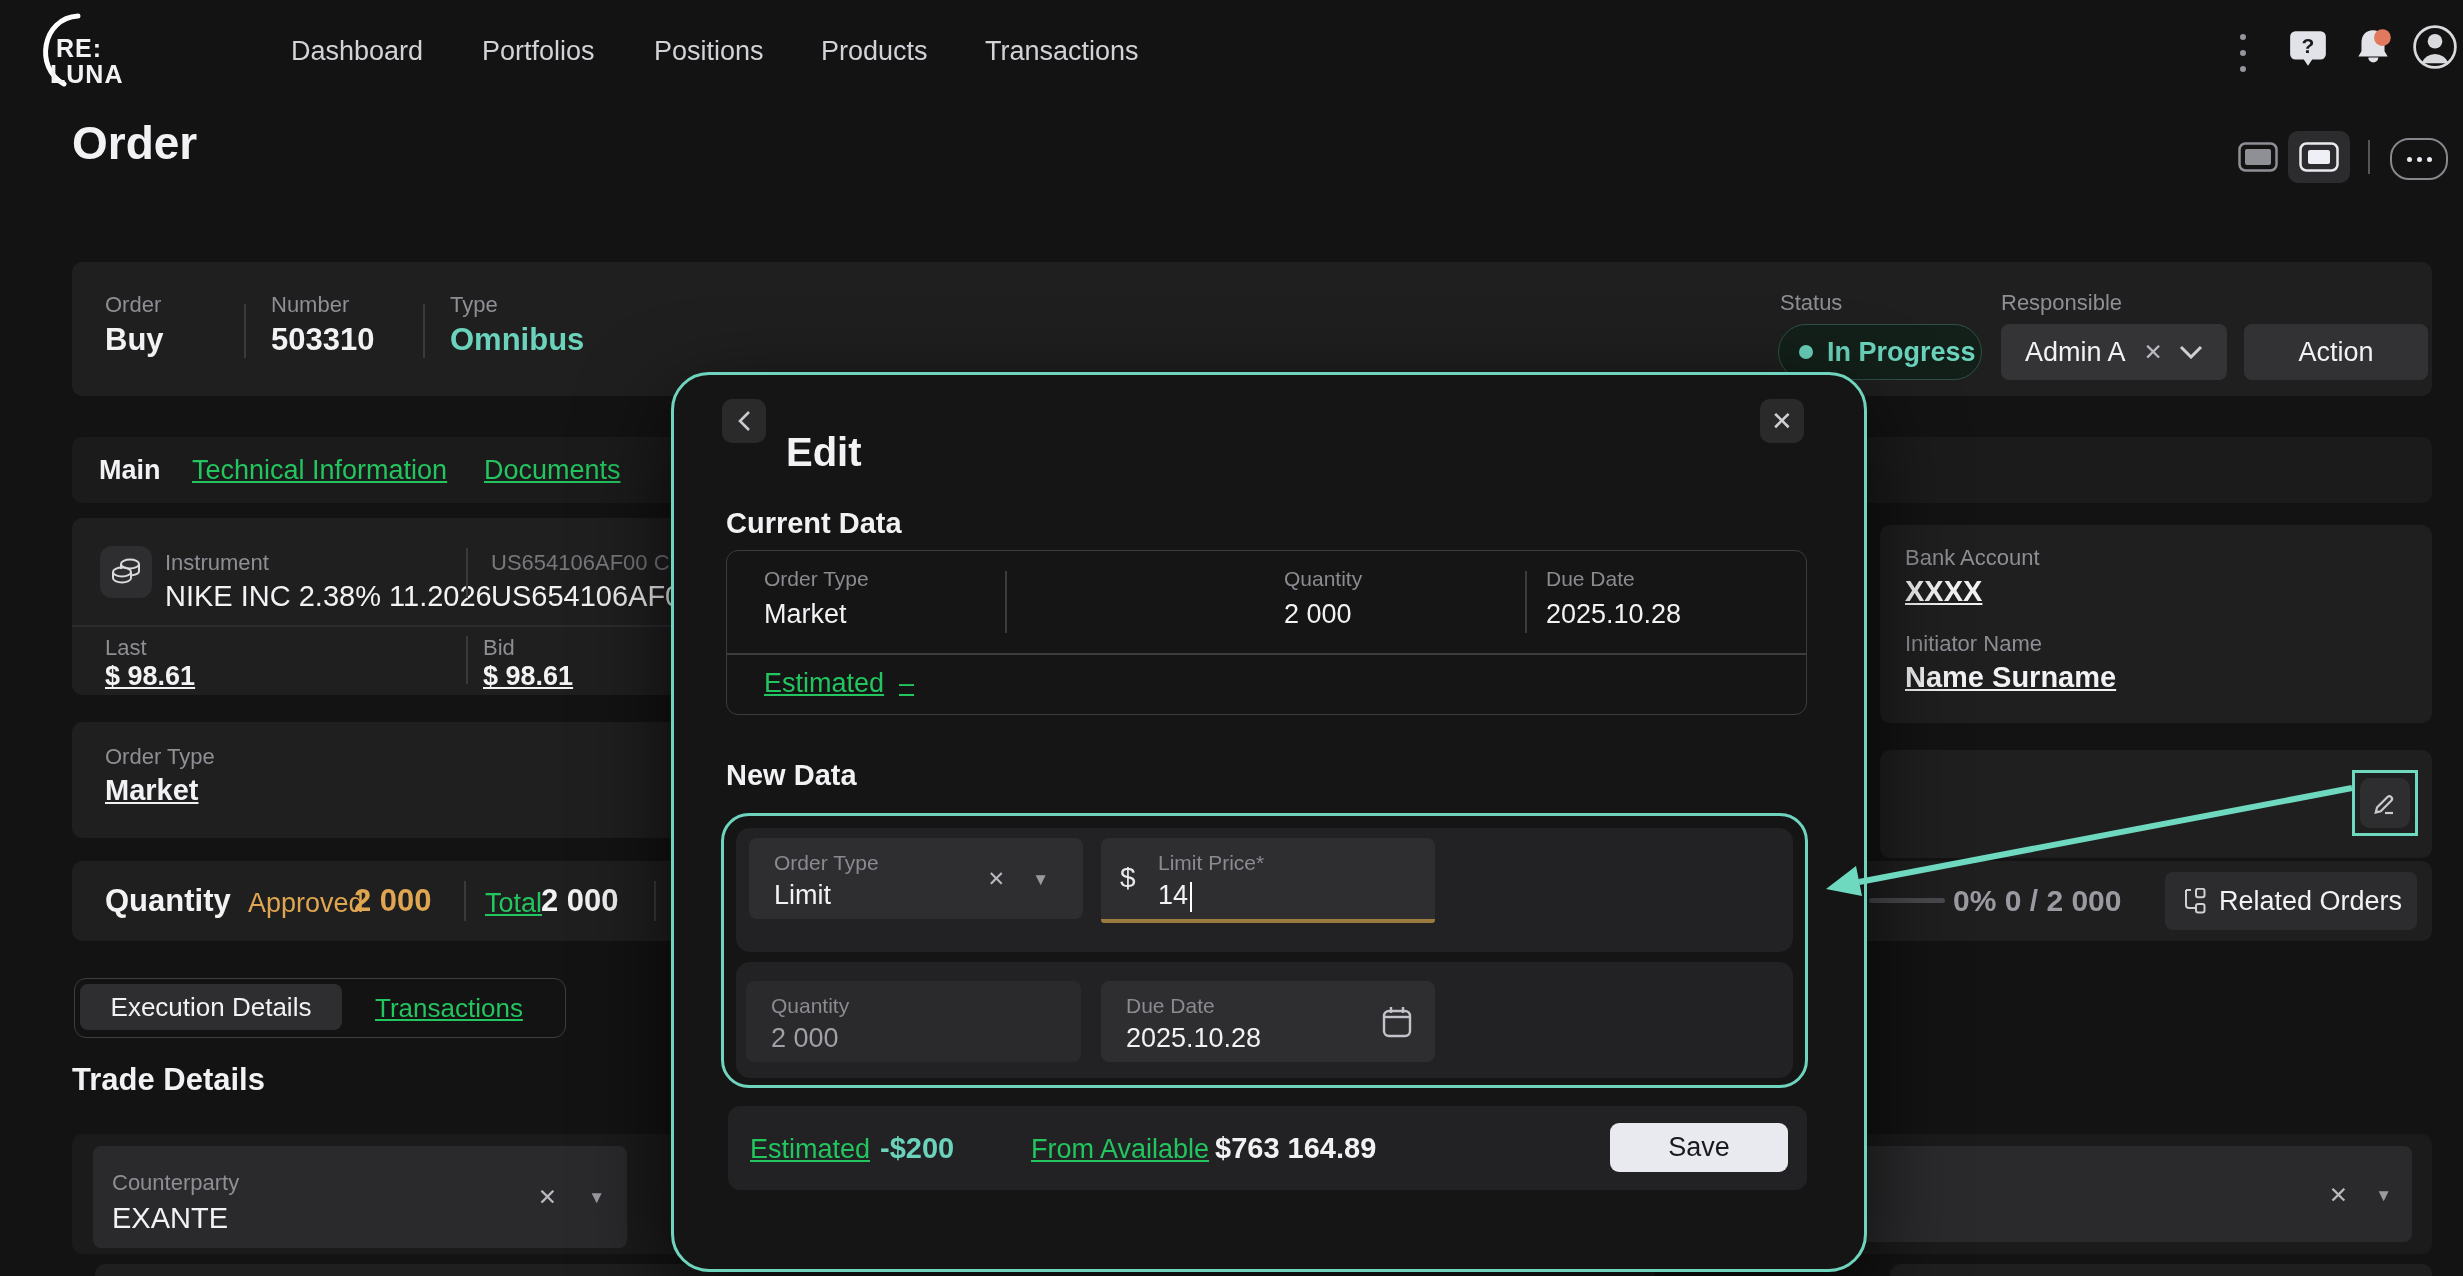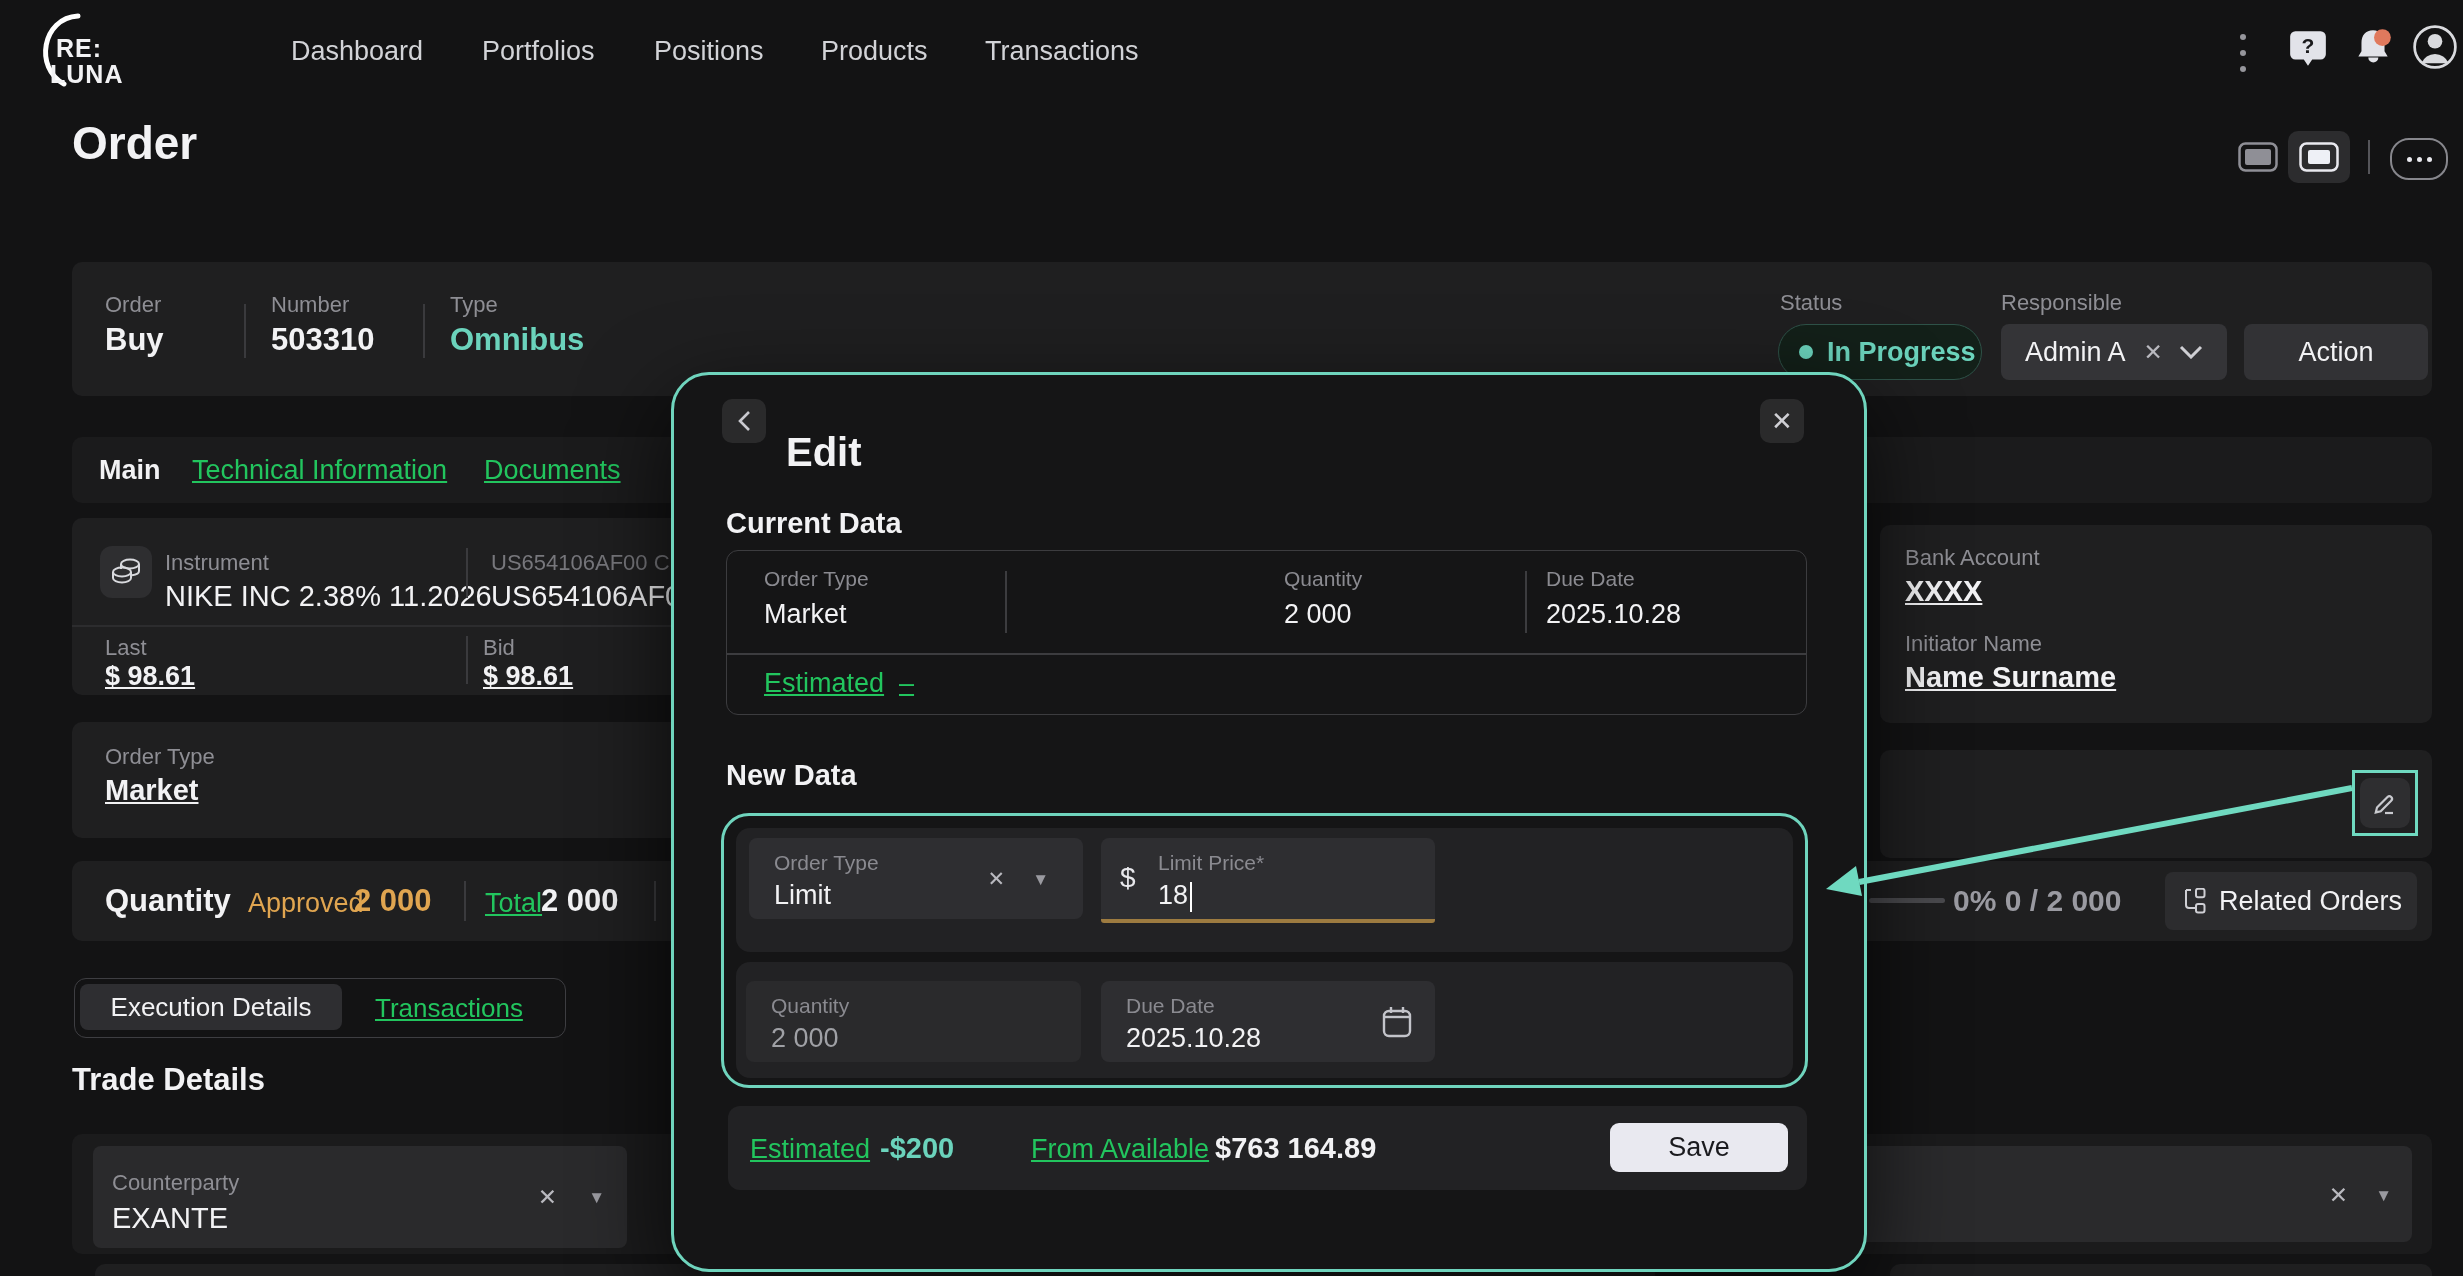--- a/index.html
+++ b/index.html
@@ -249,21 +249,21 @@
       <div class="abs lbl-s" style="left:25px;top:13px;">Order Type</div>
       <div class="abs val-r" style="left:25px;top:42px;">Limit</div>
       <div class="abs xicon" style="right:78px;top:30px;font-size:21px;">✕</div>
       <div class="abs dropicon" style="right:34px;top:33px;">▼</div>
     </div>
 
     <div class="abs field" style="left:377px;top:22px;width:334px;height:81px;border-bottom:4px solid #9d7b40;border-radius:8px 8px 3px 3px;box-sizing:content-box;">
       <div class="abs" style="left:19px;top:24px;font-size:28px;color:#e8e8ec;">$</div>
       <div class="abs lbl-s" style="left:57px;top:13px;">Limit Price*</div>
       <div class="abs" style="left:57px;top:42px;font-size:27px;">
-        <span>18</span><span class="cursor"></span>
+        <span>14</span><span class="cursor"></span>
       </div>
     </div>
 
     <div class="abs field" style="left:22px;top:165px;width:335px;height:81px;background:#2a2a2c;">
       <div class="abs lbl-s" style="left:25px;top:13px;">Quantity</div>
       <div class="abs" style="left:25px;top:42px;font-size:27px;color:#9fa0a5;">2 000</div>
     </div>
 
     <div class="abs field" style="left:377px;top:165px;width:334px;height:81px;">
       <div class="abs lbl-s" style="left:25px;top:13px;">Due Date</div>

